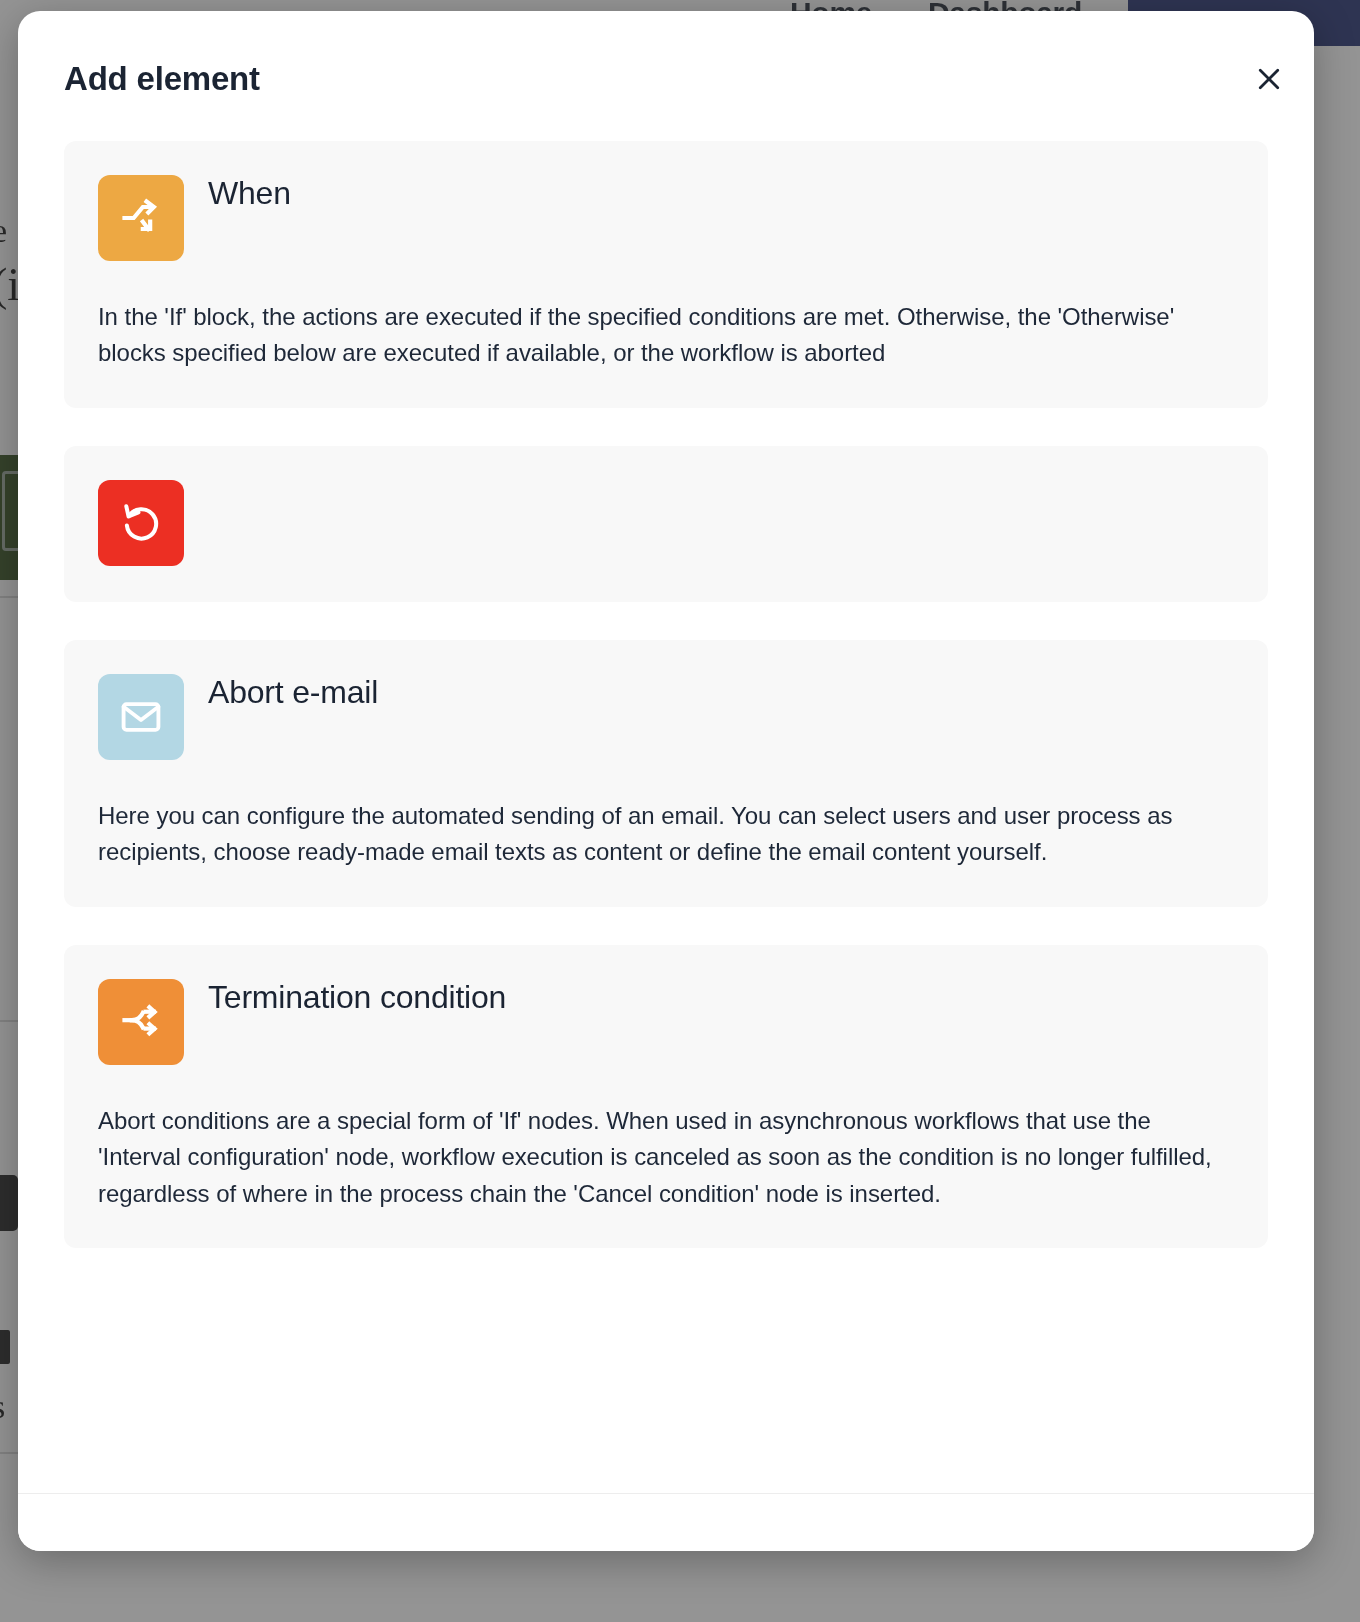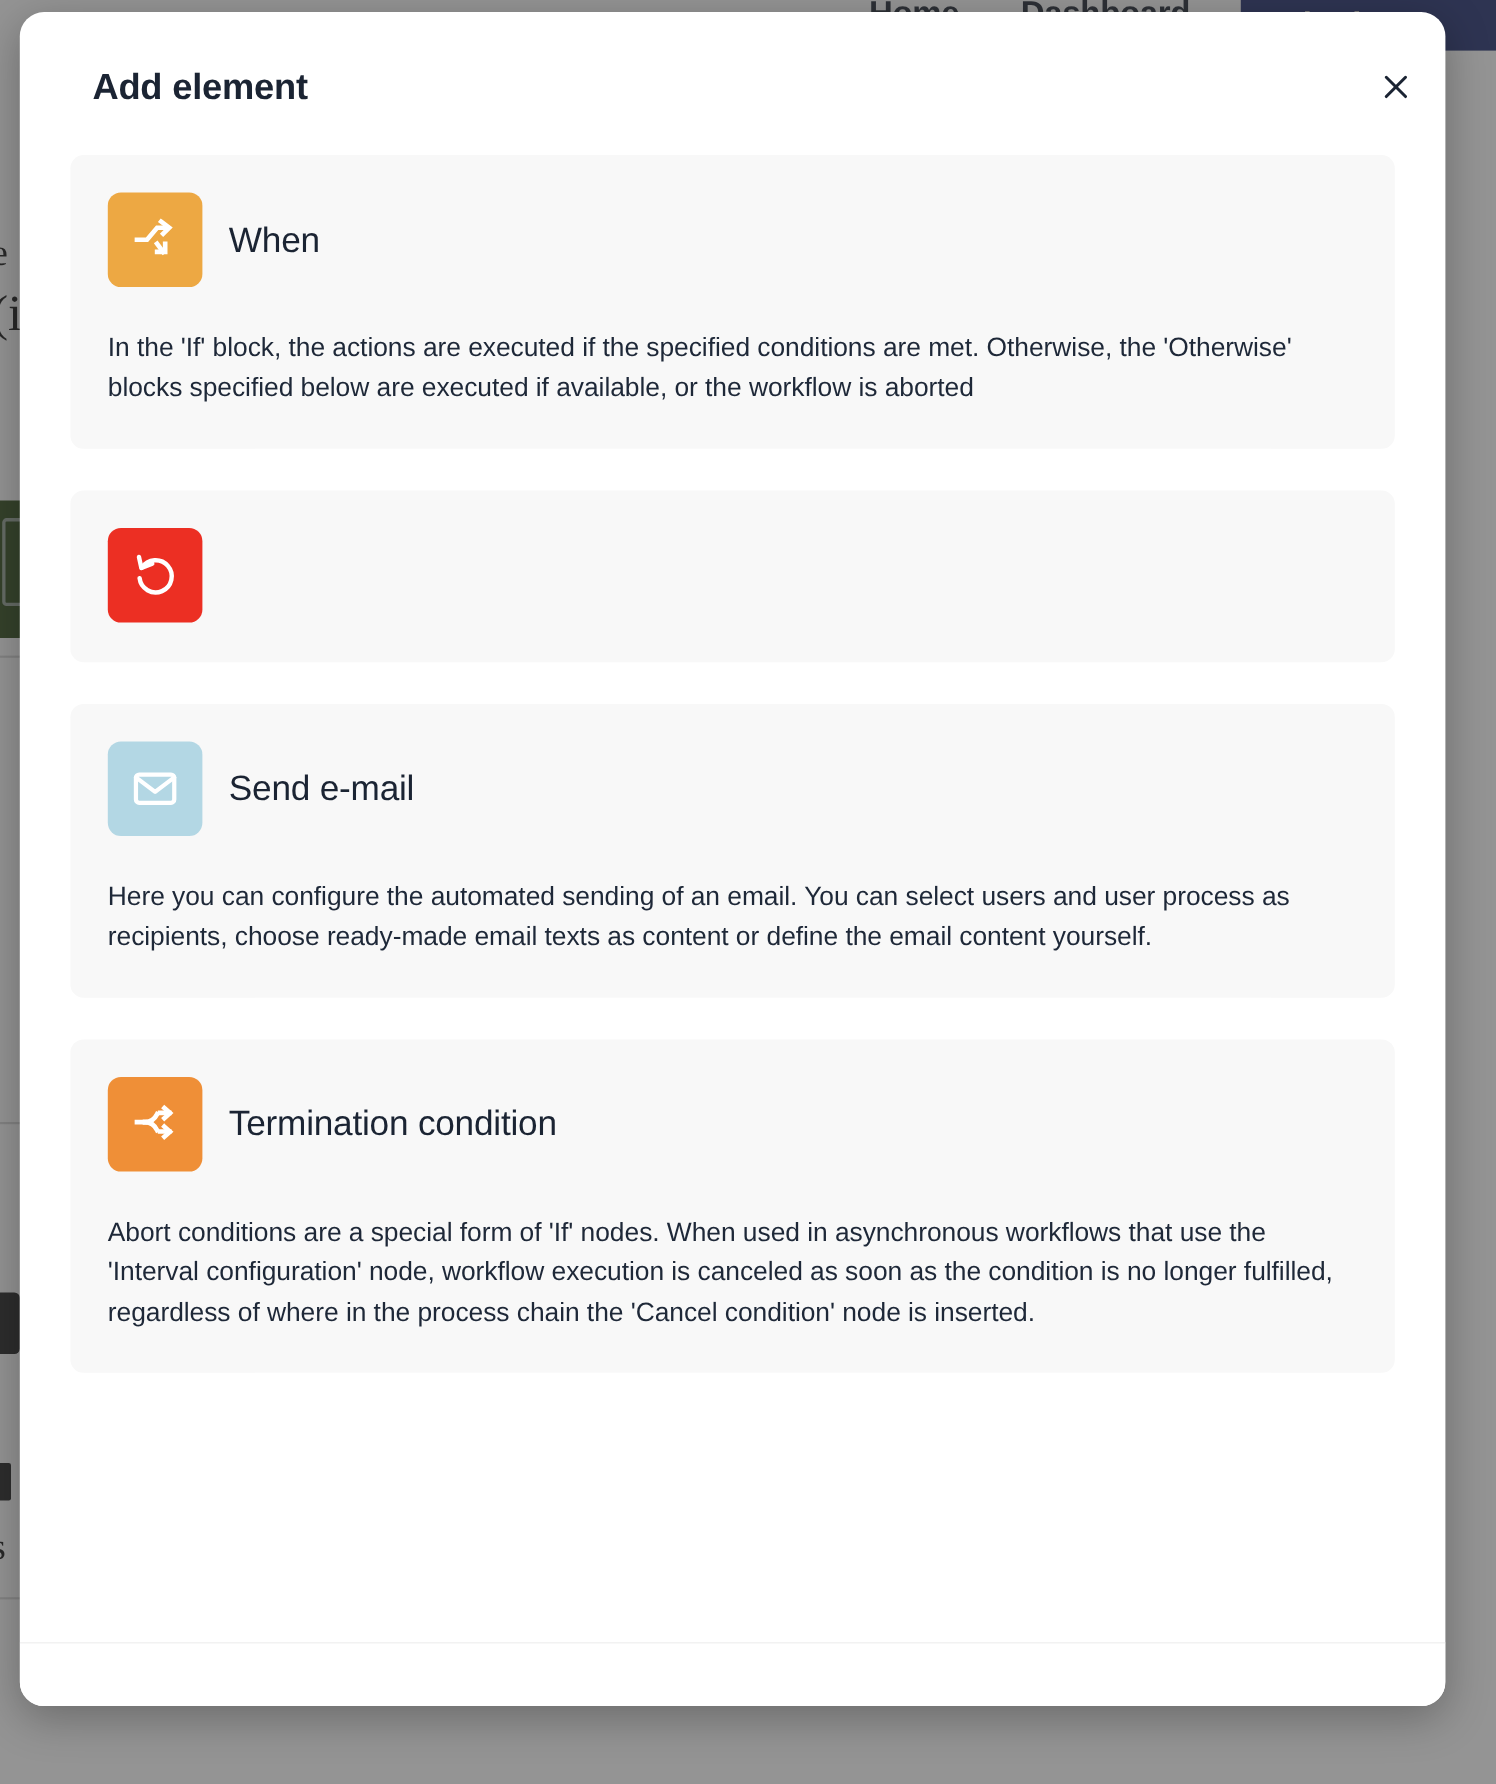--- a/index.html
+++ b/index.html
@@ -99,21 +99,20 @@
     box-shadow: 0 10px 40px rgba(0,0,0,0.28);
     overflow: hidden;
   }
   .modal-header {
     position: relative;
     height: 120px;
     display: flex;
     align-items: center;
     justify-content: space-between;
     padding: 0 28px 0 46px;
-    margin-left: 20px;
   }
   .modal-title {
     font-size: 33px;
     font-weight: 700;
     color: #1b2433;
     letter-spacing: -0.2px;
     margin-top: 16px;
   }
   .close-btn {
     background: none;
@@ -156,21 +155,21 @@
   .el-card {
     background: #f8f8f8;
     border-radius: 12px;
     padding: 34px 34px 36px 34px;
     margin-bottom: 38px;
     cursor: pointer;
   }
   .el-card:first-child { margin-top: 10px; }
   .el-head {
     display: flex;
-    align-items: center;
+    align-items: flex-start;
     gap: 24px;
   }
   .el-icon {
     width: 86px;
     height: 86px;
     border-radius: 12px;
     display: flex;
     align-items: center;
     justify-content: center;
     flex: 0 0 auto;
@@ -261,21 +260,21 @@
     </div>
 
     <div class="el-card">
       <div class="el-head">
         <div class="el-icon" style="background:#B3D7E4;">
           <svg width="44" height="44" viewBox="0 0 24 24" fill="none" stroke="#ffffff" stroke-width="2.1" stroke-linecap="round" stroke-linejoin="round">
             <rect x="2.5" y="5" width="19" height="14" rx="1.6"></rect>
             <polyline points="2.5,6.4 12,13.6 21.5,6.4"></polyline>
           </svg>
         </div>
-        <div class="el-title">Send e-mail</div>
+        <div class="el-title">Abort e-mail</div>
       </div>
       <div class="el-desc">Here you can configure the automated sending of an email. You can select users and user process as recipients, choose ready-made email texts as content or define the email content yourself.</div>
     </div>
 
     <div class="el-card">
       <div class="el-head">
         <div class="el-icon" style="background:#EF8F37;">
           <svg width="44" height="44" viewBox="0 0 24 24" fill="none" stroke="#ffffff" stroke-width="2.3" stroke-linecap="square" stroke-linejoin="miter">
             <path d="M3 11 h4"></path>
             <path d="M7 11 q4 0 6 -4"></path>

